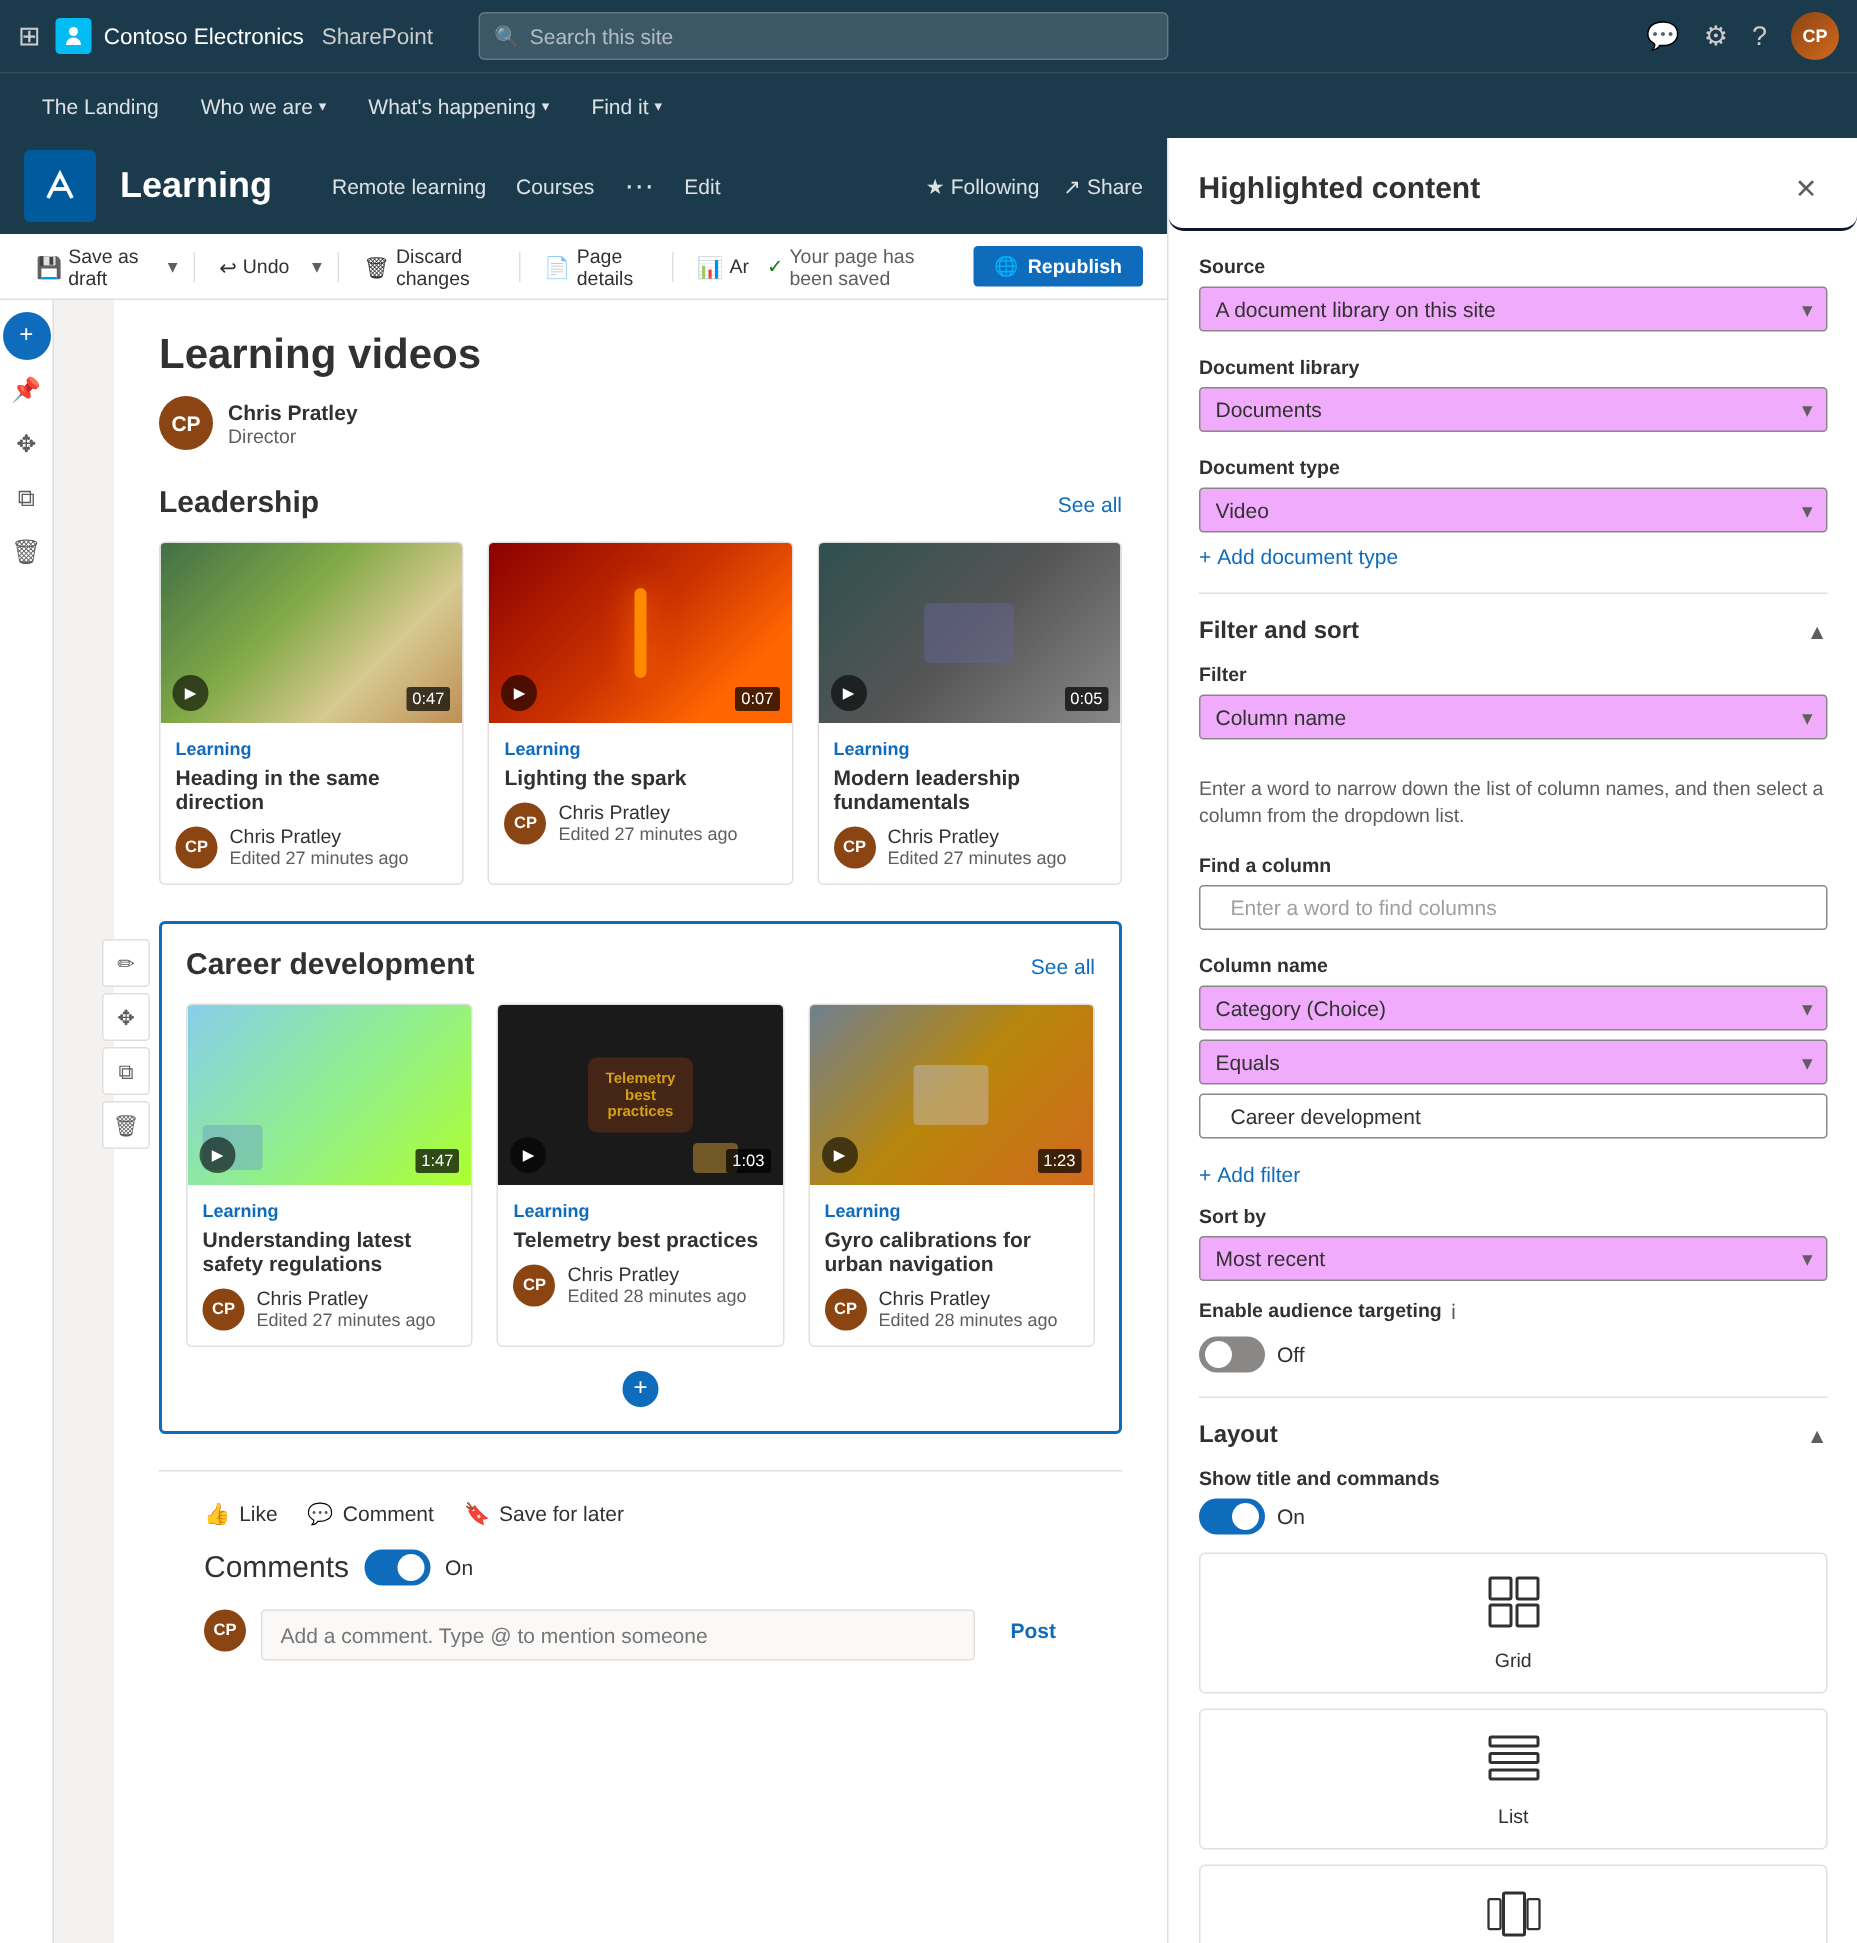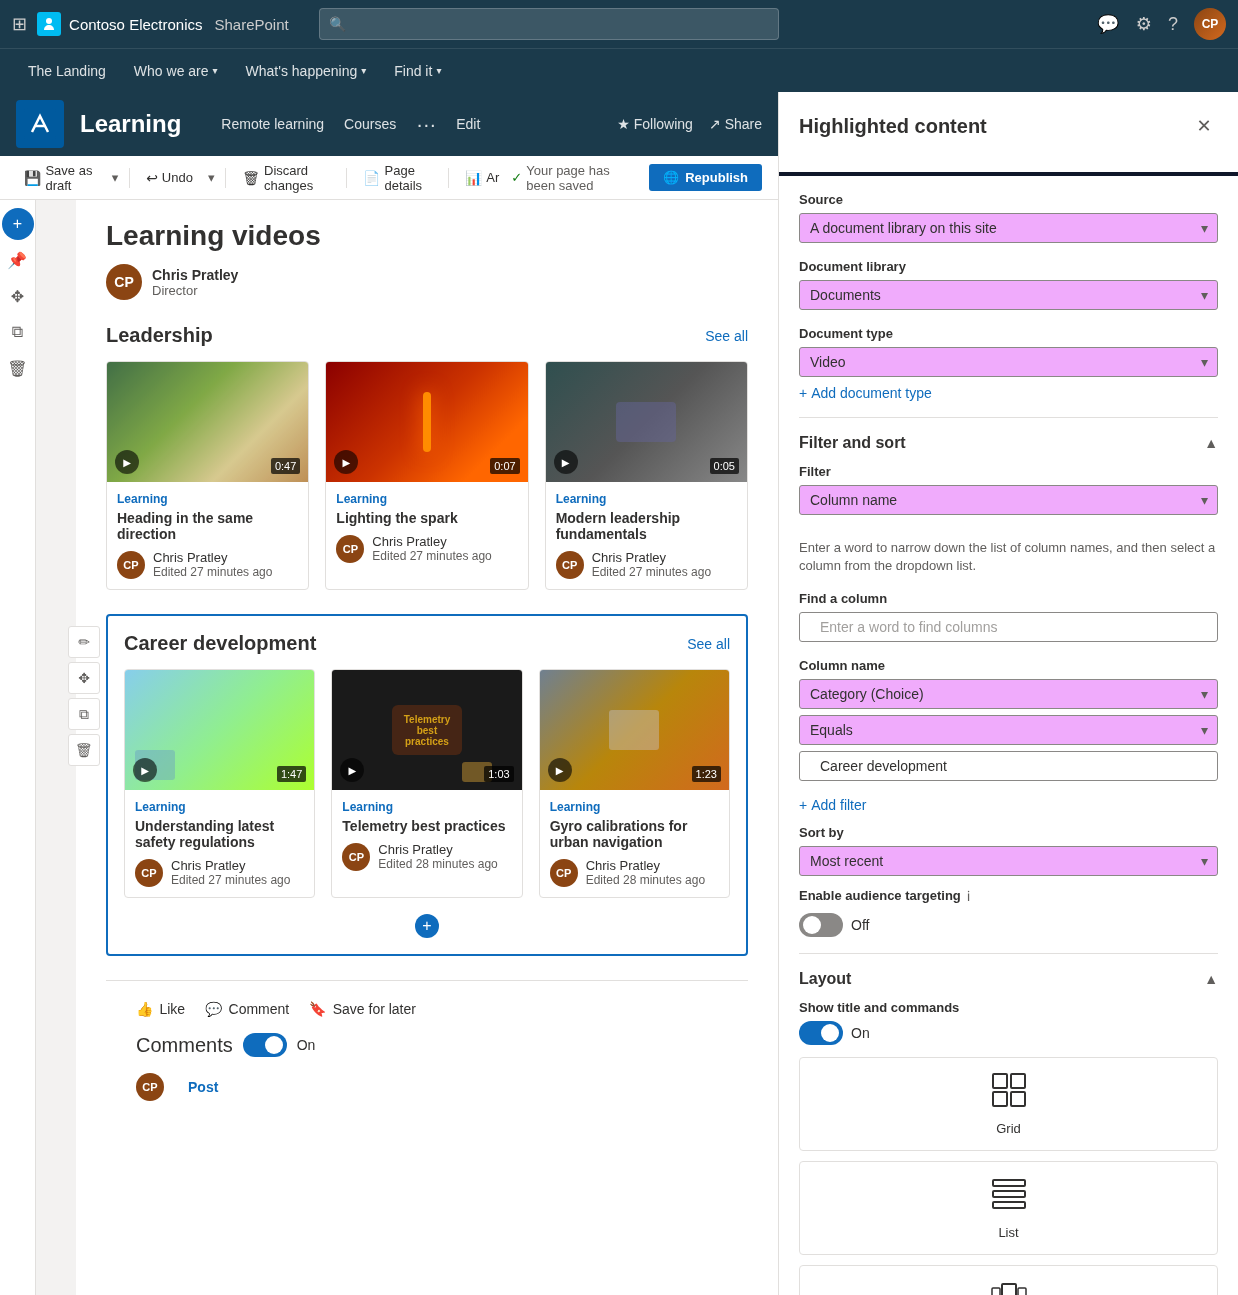--- a/index.html
+++ b/index.html
@@ -227,22 +227,23 @@
       border-left: 1px solid #e1dfdd;
       display: flex;
       flex-direction: column;
       height: calc(100vh - 48px);
       overflow-y: auto;
     }
     .panel-header {
       display: flex;
       align-items: center;
       justify-content: space-between;
-      padding: 20px 20px 32px;
-      border-bottom: 4px solid #0f172a;
+      padding: 20px 20px 12px;
+      border-bottom: 2px solid #0f172a;
+      border-radius: 10px;
     }
     .panel-title { font-size: 20px; font-weight: 600; color: #323130; }
     .panel-close { cursor: pointer; color: #605e5c; font-size: 18px; width: 28px; height: 28px; display: flex; align-items: center; justify-content: center; border-radius: 3px; }
     .panel-body { padding: 16px 20px; flex: 1; overflow-y: auto; }
     .panel-section { margin-bottom: 16px; }
     .panel-label { font-size: 13px; font-weight: 600; color: #323130; margin-bottom: 6px; }
     .panel-select {
       width: 100%;
       border: 1px solid #8a8886;
       border-radius: 3px;
@@ -343,20 +344,21 @@
       <svg width="16" height="16" viewBox="0 0 16 16" fill="white">
         <circle cx="8" cy="5" r="3" fill="white"></circle>
         <path d="M3 14c0-3 2.2-5 5-5s5 2 5 5" fill="white"></path>
       </svg>
     </div>
     <span class="top-nav-site-name">Contoso Electronics</span>
     <span class="top-nav-app-name">SharePoint</span>
   </div>
   <div class="top-nav-search">
     <span style="color:rgba(255,255,255,0.6); margin-right:6px; font-size:14px;">🔍</span>
+    <input type="text" placeholder="Search this site" style="">
   </div>
   <div class="top-nav-icons">
     <span>💬</span>
     <span>⚙</span>
     <span>?</span>
     <div class="avatar">
       <div style="width:100%;height:100%;background:linear-gradient(135deg,#8b4513,#d2691e);display:flex;align-items:center;justify-content:center;color:white;font-size:12px;font-weight:bold;">CP</div>
     </div>
   </div>
 </div>
@@ -660,20 +662,21 @@
             </div>
           </div>
           <div class="comments-section">
             <div class="comments-toggle-row">
               <span class="comments-label">Comments</span>
               <div class="toggle-switch"></div>
               <span class="toggle-label">On</span>
             </div>
             <div class="comment-input-row">
               <div class="video-meta-avatar">CP</div>
+              <input class="comment-input" type="text" placeholder="Add a comment. Type @ to mention someone" style="">
               <button class="comment-post-btn">Post</button>
             </div>
           </div>
         </div>
 
       </div>
     </div>
   </div>
 
   <div class="right-panel">

